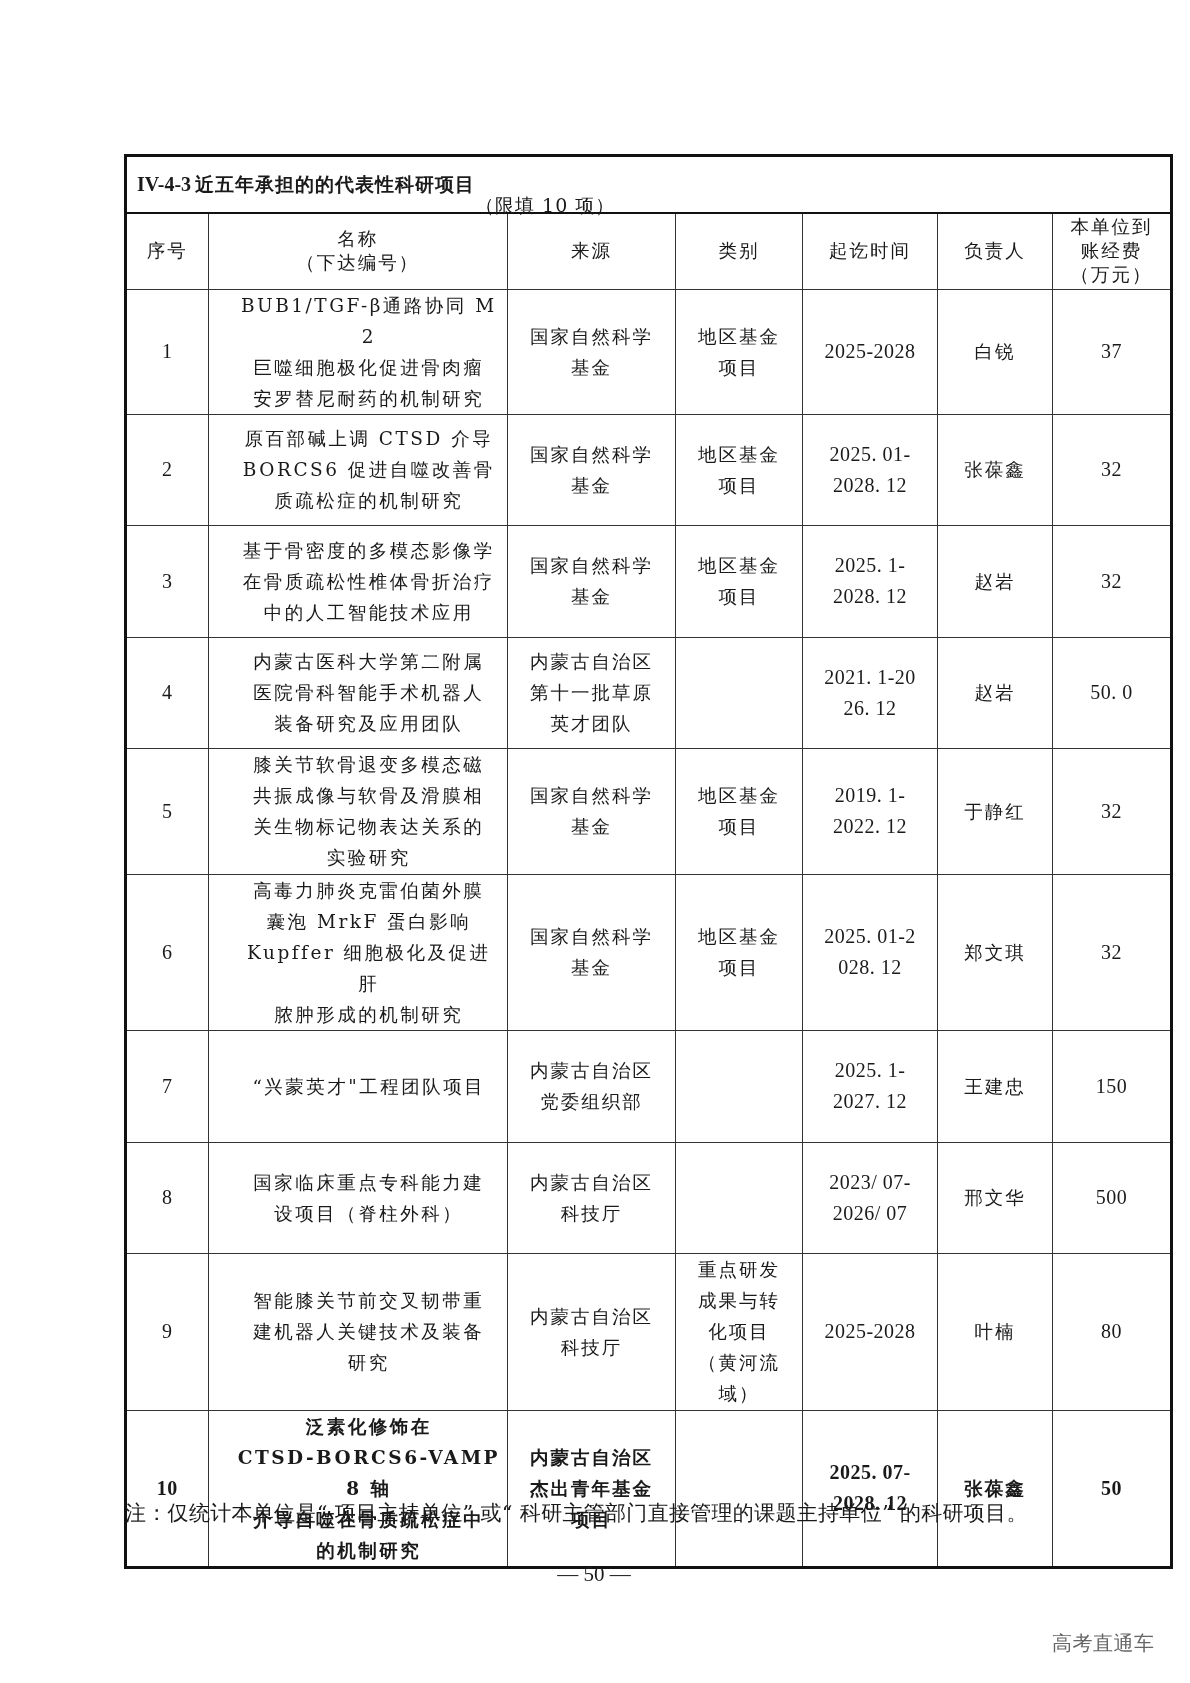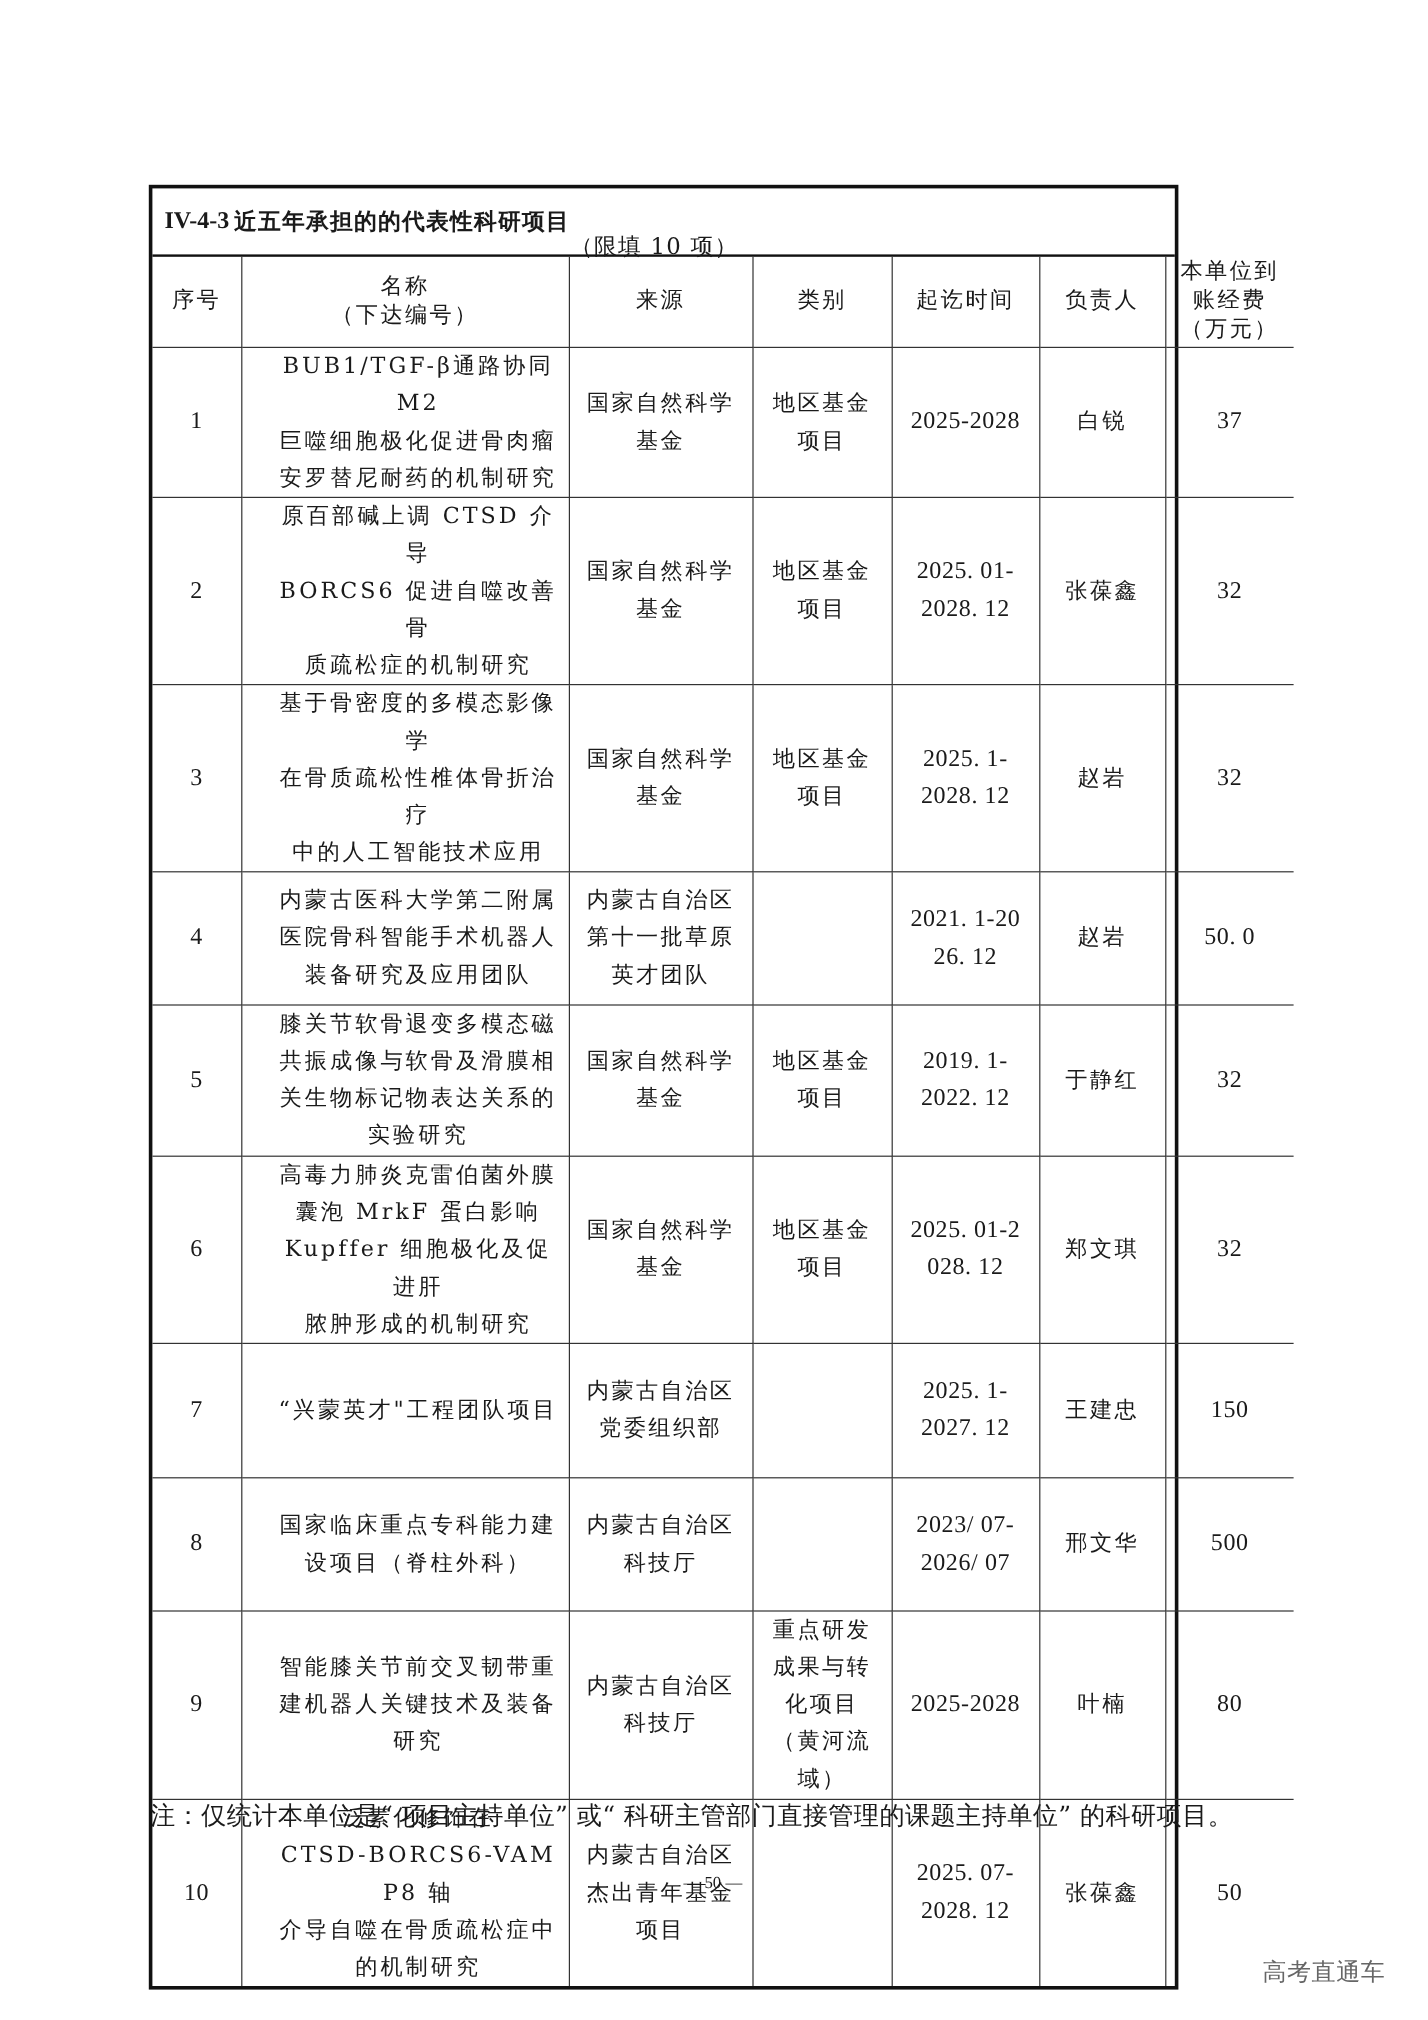--- a/index.html
+++ b/index.html
@@ -1,38 +1,38 @@
 <!DOCTYPE html>
 <html><head>
 <meta charset="utf-8">
 <style>
   html, body { margin: 0; padding: 0; background: #ffffff; }
   body { width: 1190px; height: 1683px; position: relative; overflow: hidden;
          font-family: "DejaVu Serif", "Liberation Serif", serif; color: #1a1a1a; }
-  .tbl { position: absolute; left: 124px; top: 154px; width: 858px;
+  .tbl { position: absolute; left: 124px; top: 154px; width: 1049px;
          border: 3px solid #111; box-sizing: border-box; }
   .title-row { height: 57px; border-bottom: 2px solid #111; box-sizing: border-box;
                display: flex; align-items: center; padding-left: 10px; font-size: 19px; letter-spacing: 1px; }
   .title-row .code { font-family: "Liberation Serif", serif; font-weight: bold; font-size: 20px; margin-right: 4px; letter-spacing: 0; }
   .title-row .main { font-weight: bold; }
   .title-row .note { font-weight: normal; margin-top: 42px; }
   table { border-collapse: collapse; width: 100%; table-layout: fixed; }
   td, th { border: 1px solid #333; text-align: center; vertical-align: middle;
            font-size: 18.5px; line-height: 31px; font-weight: normal; padding: 0 6px; letter-spacing: 2px;
            box-sizing: border-box; word-break: break-all; }
   tr > :first-child { border-left: none; text-align: center; }
   tr > :last-child { border-right: none; }
-  tbody tr:last-child td { border-bottom: none; }
+  tbody tr:last-child td { border-bottom: none; font-weight: bold; }
   thead th { border-top: none; height: 75px; line-height: 24px; }
   .num { font-family: "Liberation Serif", serif; font-size: 20px; letter-spacing: 0.5px; }
   .name { letter-spacing: 2.5px; padding-left: 28px; }
   .line { display: block; }
   .footnote { position: absolute; left: 125px; top: 1499px; font-size: 21px; letter-spacing: 0.3px; }
   .page-num { position: absolute; left: 0; width: 1188px; top: 1562px; text-align: center;
-              font-family: "Liberation Serif", serif; font-size: 14px; }
+              font-family: "Liberation Serif", serif; font-size: 21px; }
   .watermark { position: absolute; left: 1052px; top: 1630px; font-family: "DejaVu Sans", sans-serif;
                font-size: 20px; color: #666; letter-spacing: 0.5px; }
 </style>
 </head>
 <body>
 
 <div class="tbl">
   <div class="title-row">
     <span class="code">IV-4-3</span>
     <span class="main">近五年承担的的代表性科研项目</span>

